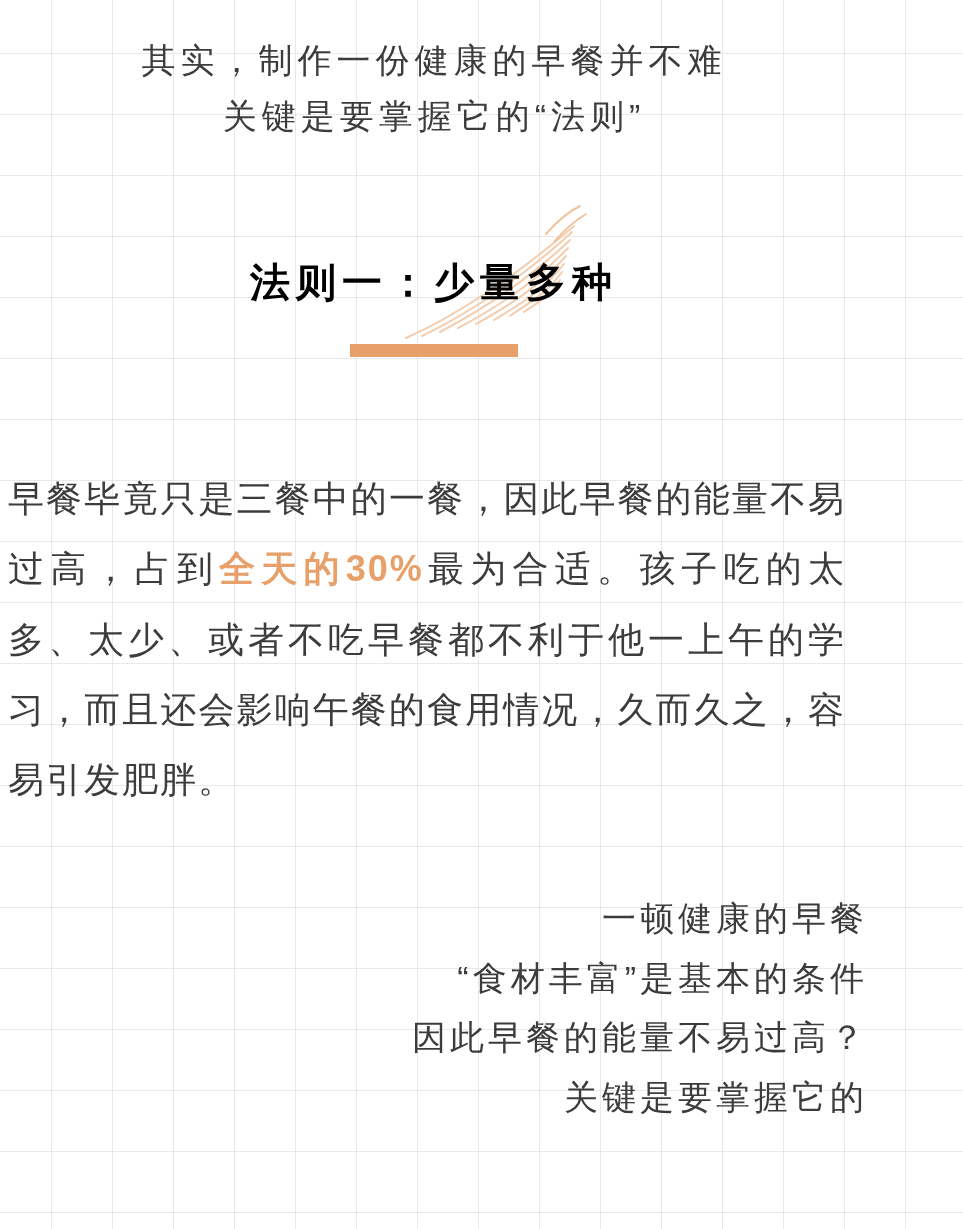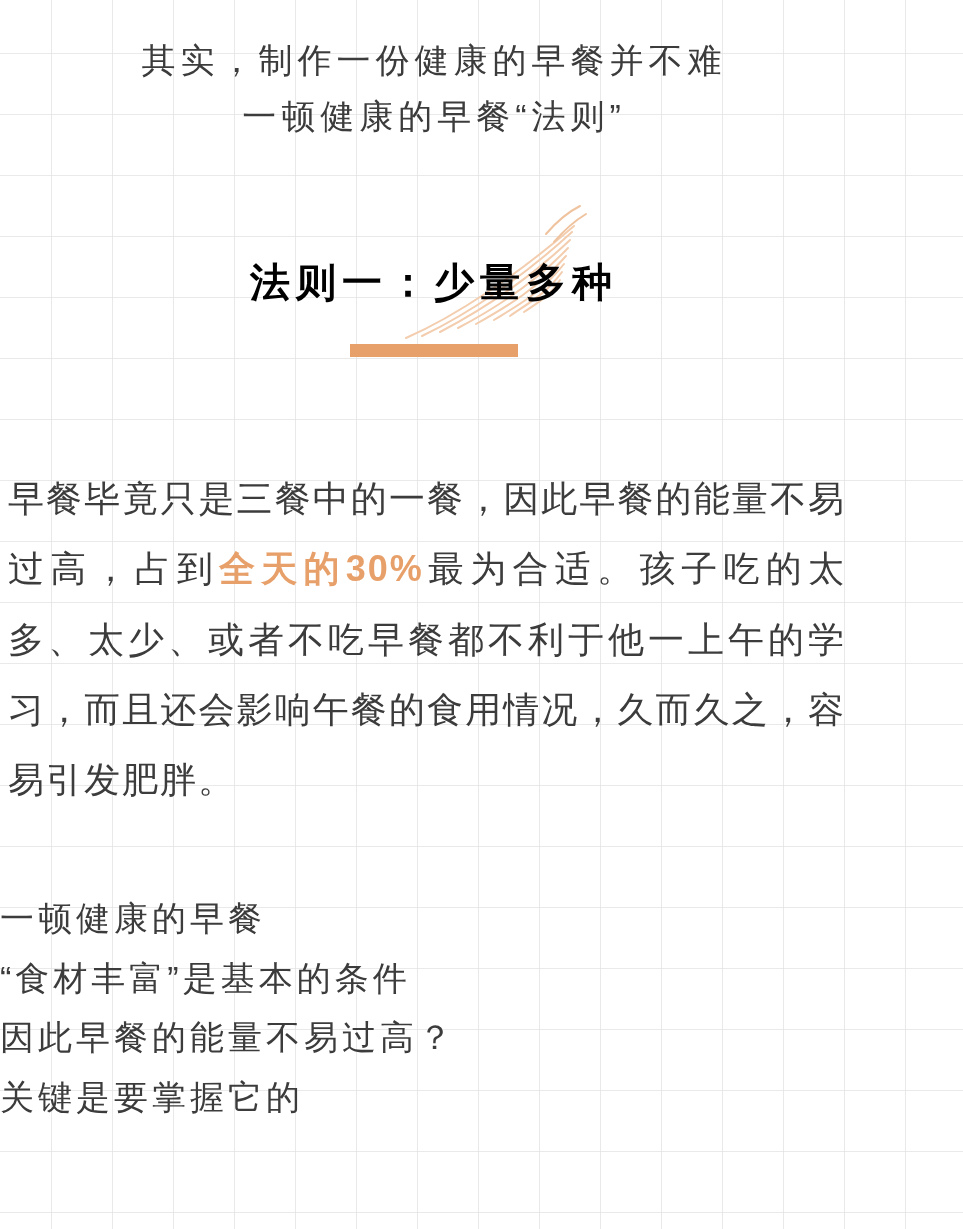--- a/index.html
+++ b/index.html
@@ -86,37 +86,37 @@
     color: #3c3c3c;
   }
   .hl {
     color: #e8a06a;
     font-weight: 700;
   }
 
   
   .closing {
     margin-top: 74px;
-    text-align: left;
+    text-align: right;
   }
   .closing-line {
     font-size: 34px;
     letter-spacing: 4px;
     line-height: 1.75;
     color: #3c3c3c;
   }
 </style>
 </head>
 <body>
 
 <div class="page">
 
   <section class="intro">
     <div class="intro-line">其实，制作一份健康的早餐并不难</div>
-    <div class="intro-line">一顿健康的早餐“法则”</div>
+    <div class="intro-line">关键是要掌握它的“法则”</div>
   </section>
 
   <section class="rule-block">
     <svg class="wheat" viewBox="0 0 220 150" aria-hidden="true">
       <g stroke="#f3cdae" stroke-width="2" fill="none" stroke-linecap="round">
         <path d="M10,140 C60,118 120,78 178,28"></path>
         <path d="M26,138 C72,116 126,80 176,34"></path>
         <path d="M44,134 C86,112 132,82 174,42"></path>
         <path d="M62,130 C100,110 138,86 172,50"></path>
         <path d="M80,126 C112,108 142,90 170,58"></path>

